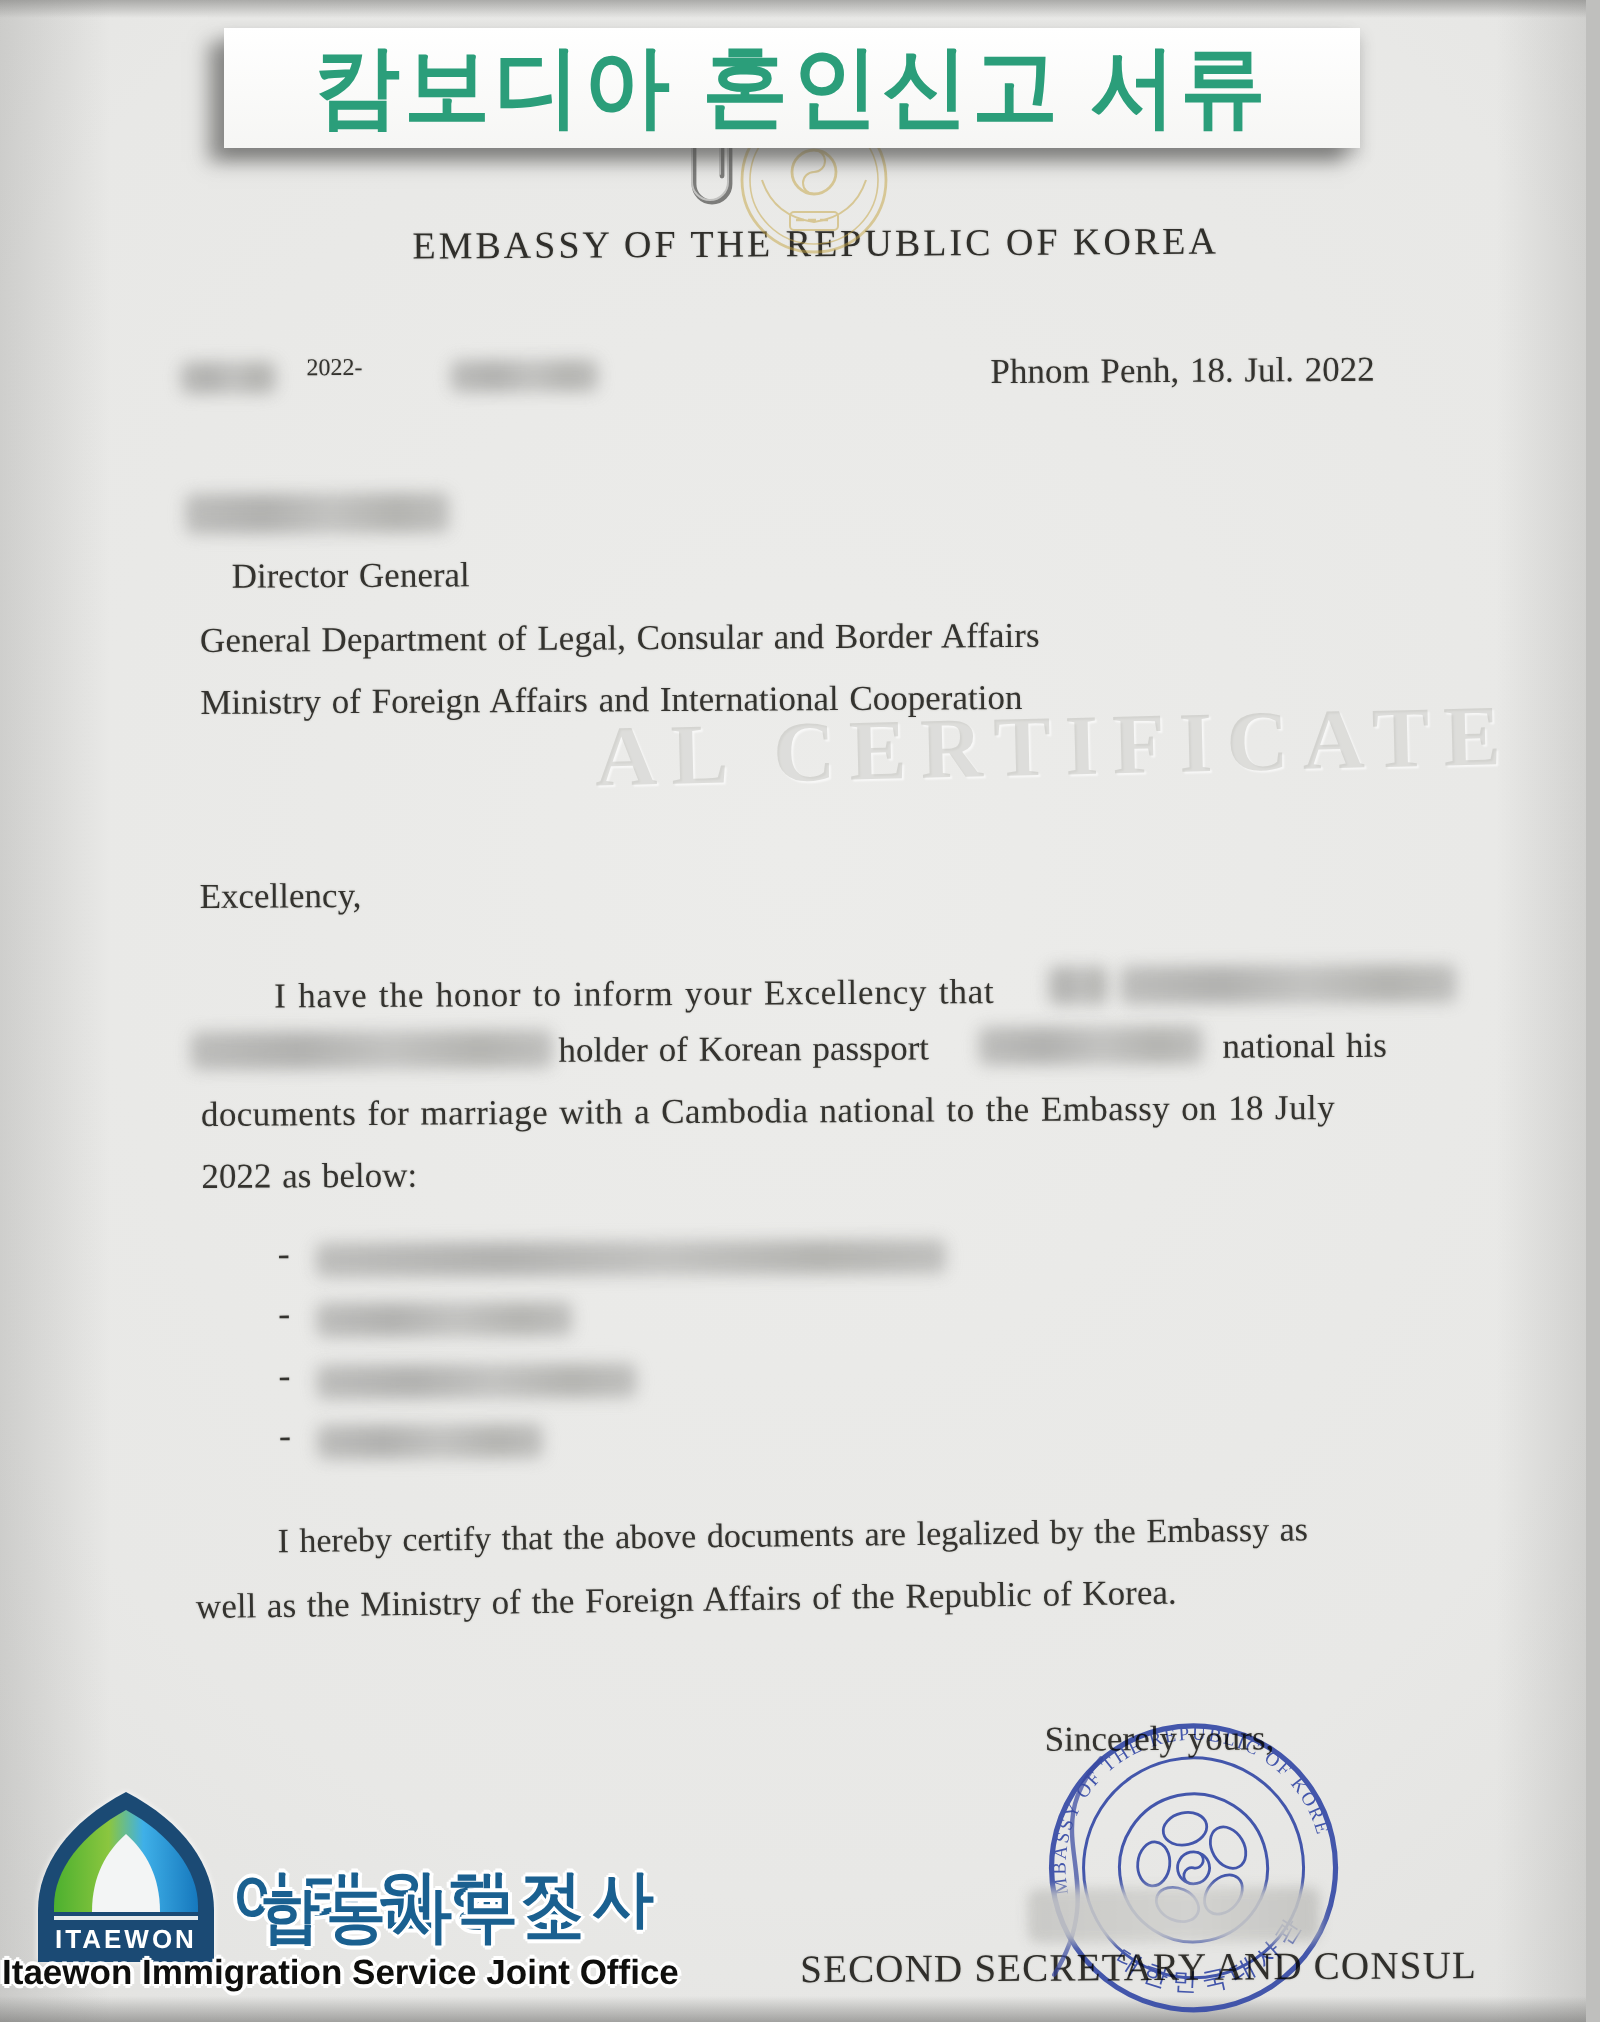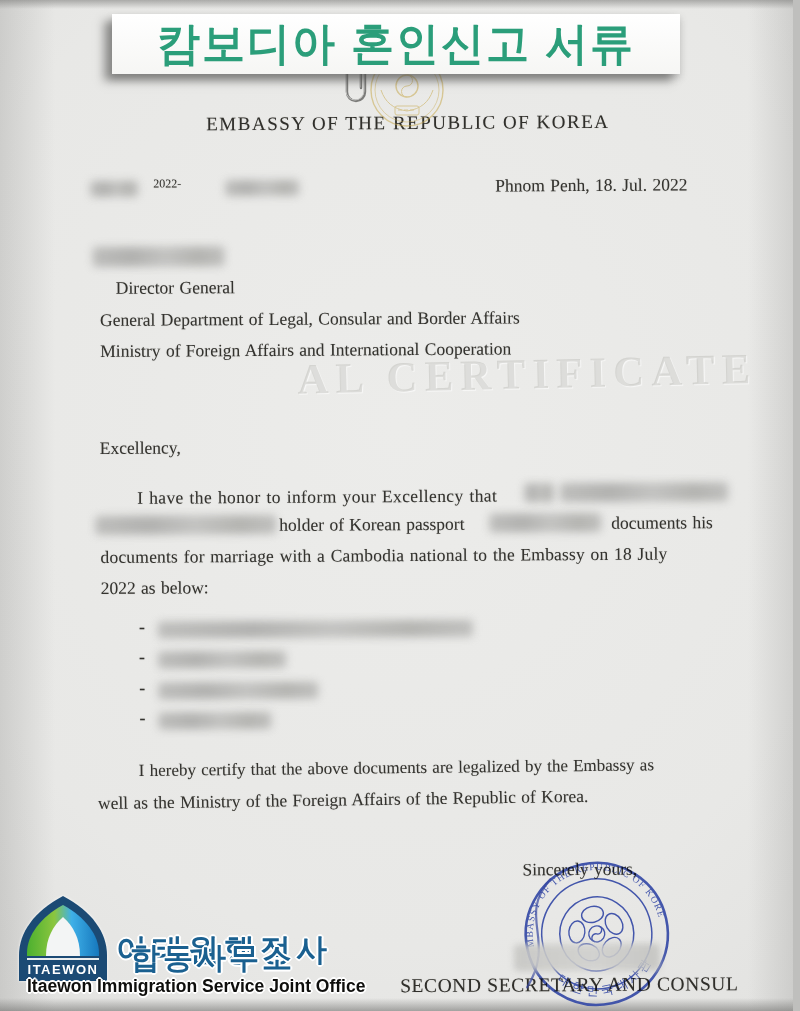--- a/index.html
+++ b/index.html
@@ -29,21 +29,21 @@
   .body-17{font-size:17.5px;word-spacing:1px;}
   .watermark{left:298px;top:350px;font-size:43px;font-weight:700;letter-spacing:7px;
     color:rgba(152,150,144,.28);text-shadow:1px 1px 1px rgba(255,255,255,.65);
     transform:rotate(-1deg);white-space:nowrap;}
   .closing{left:520px;top:860px;}
   .sign-title{left:397px;top:975px;font-size:19.5px;letter-spacing:.6px;color:#302f2b;}
   .stamp{mix-blend-mode:multiply;opacity:.95;}
   .kr-footer{position:absolute;font-family:"Liberation Sans","DejaVu Sans",sans-serif;
     font-weight:800;color:#1a6090;z-index:7;white-space:nowrap;
     text-shadow:-2px 0 #fff,2px 0 #fff,0 -2px #fff,0 2px #fff,-1px -1px #fff,1px 1px #fff,-1px 1px #fff,1px -1px #fff;}
-  .en-footer{position:absolute;left:27px;top:976px;font-family:"Liberation Sans","DejaVu Sans",sans-serif;
+  .en-footer{position:absolute;left:1px;top:976px;font-family:"Liberation Sans","DejaVu Sans",sans-serif;
     font-weight:700;font-size:17.5px;color:#0f0f0d;z-index:7;white-space:nowrap;
     text-shadow:-2px 0 #fff,2px 0 #fff,0 -2px #fff,0 2px #fff,-1px -1px #fff,1px 1px #fff,-1px 1px #fff,1px -1px #fff;}
 </style>
 </head>
 <body>
 
 <div class="photo">
 
   <svg class="abs" style="left:365px;top:48px;width:84px;height:84px;z-index:1;opacity:.5" viewBox="0 0 84 84">
     <g fill="none" stroke="#c5a544" stroke-width="1.4">
@@ -83,21 +83,21 @@
     <div class="doc watermark">AL CERTIFICATE</div>
 
     <div class="doc body-17" style="left:100px;top:436px;text-align:right;">Excellency,</div>
 
     <div class="doc body-17" style="left:137px;top:486px;letter-spacing:.4px;">I have the honor to inform your Excellency that</div>
     <div class="redact" style="left:524px;top:484px;width:30px;height:19px"></div>
     <div class="redact" style="left:560px;top:484px;width:168px;height:19px"></div>
     <div class="redact" style="left:95px;top:514px;width:181px;height:19px"></div>
     <div class="doc body-17" style="left:279px;top:514px;">holder of Korean passport</div>
     <div class="redact" style="left:489px;top:514px;width:112px;height:19px"></div>
-    <div class="doc body-17" style="left:611px;top:514px;">documents his</div>
+    <div class="doc body-17" style="left:611px;top:514px;">national his</div>
     <div class="doc body-17" style="left:100px;top:545px;letter-spacing:.2px;">documents for marriage with a Cambodia national to the Embassy on 18 July</div>
     <div class="doc body-17" style="left:100px;top:576px;">2022 as below:</div>
 
     <div class="doc" style="left:138px;top:615px;font-size:18px;">-</div>
     <div class="redact" style="left:157px;top:620px;width:315px;height:17px"></div>
     <div class="doc" style="left:138px;top:645px;font-size:18px;">-</div>
     <div class="redact" style="left:157px;top:650px;width:128px;height:17px"></div>
     <div class="doc" style="left:138px;top:676px;font-size:18px;">-</div>
     <div class="redact" style="left:157px;top:681px;width:160px;height:17px"></div>
     <div class="doc" style="left:138px;top:706px;font-size:18px;">-</div>

